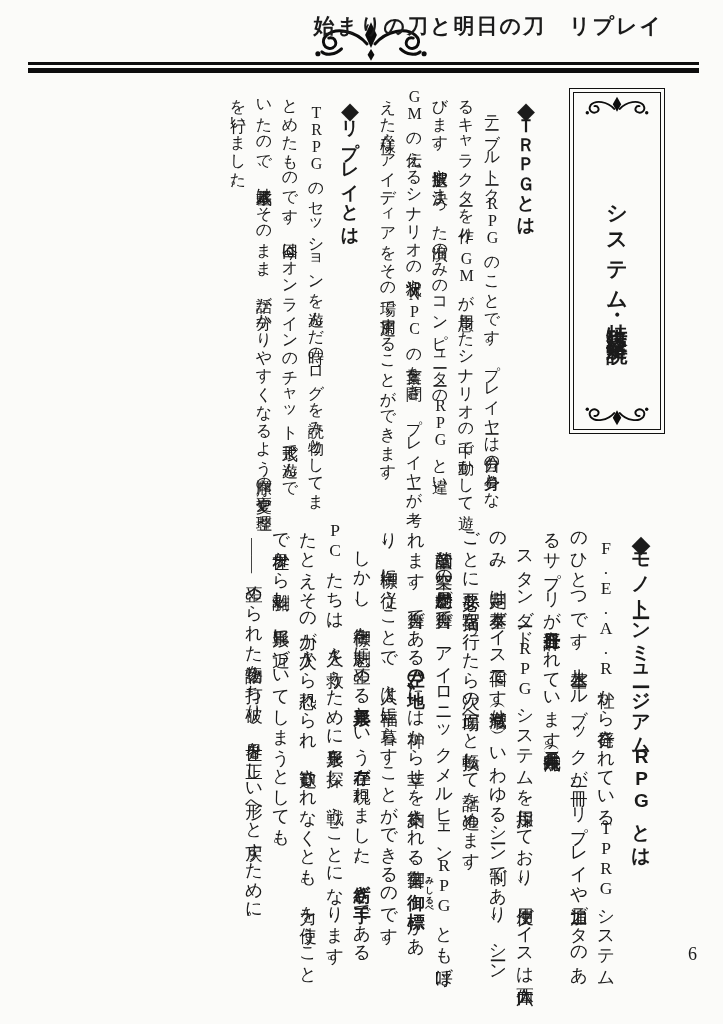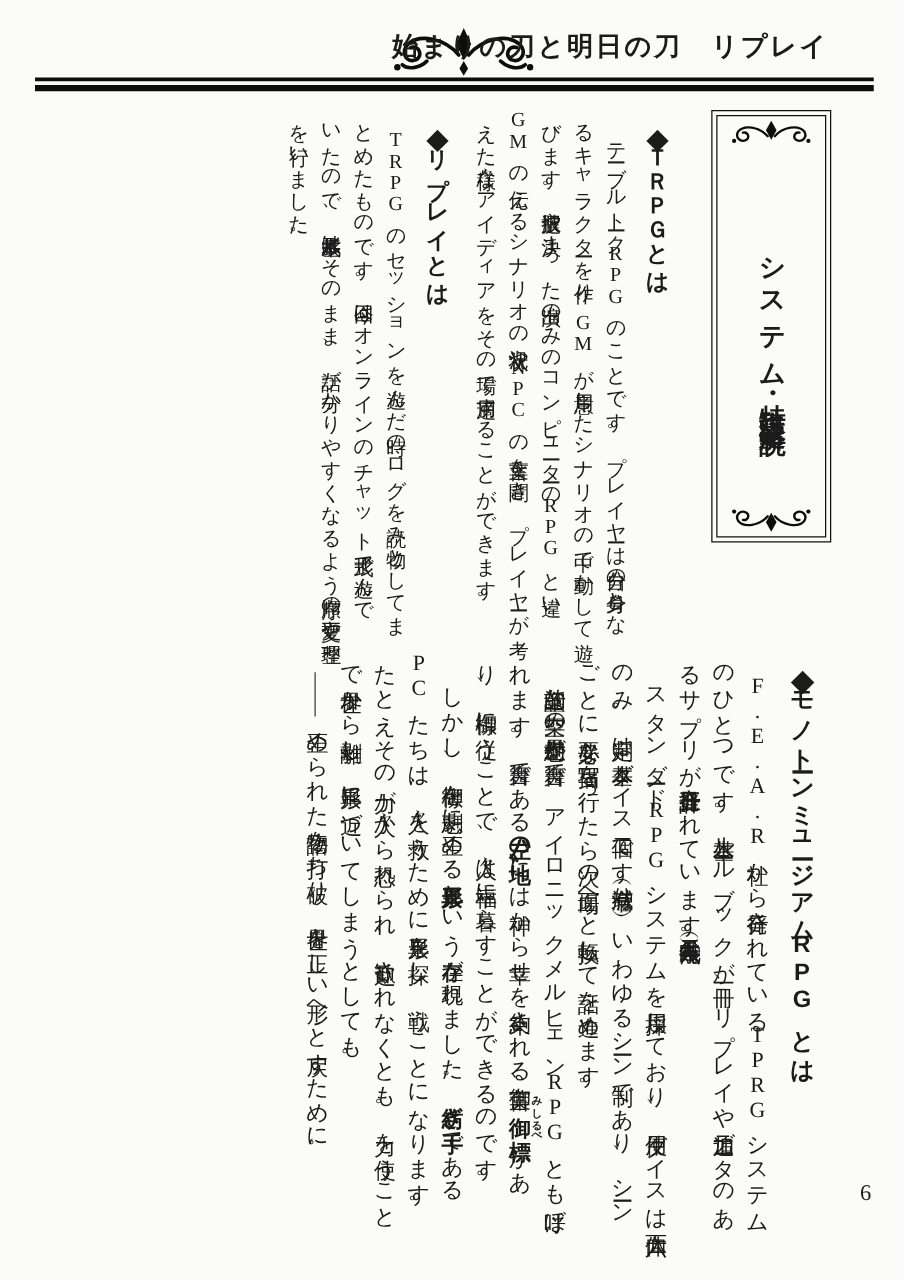--- a/index.html
+++ b/index.html
@@ -3,21 +3,21 @@
 <meta charset="utf-8">
 <style>
   html,body{margin:0;padding:0;}
   body{
     width:723px;height:1024px;position:relative;overflow:hidden;
     background:#fbfbf9;color:#1b1b1b;
     font-family:"Liberation Serif",serif;
   }
   
   .hdr-title{
-    position:absolute;top:23px;right:60px;
+    position:absolute;top:12px;right:60px;
     font-family:"Liberation Sans",sans-serif;font-weight:700;
     font-size:21px;letter-spacing:2px;white-space:nowrap;
   }
   .hdr-orn{position:absolute;top:22px;left:312px;width:118px;height:40px;}
   .rule{position:absolute;left:28px;right:24px;background:#0d0d0d;}
   .rule-thin{top:62px;height:2.5px;}
   .rule-thick{top:68px;height:5px;}
   
   .v-flow{
     position:absolute;right:58px;

